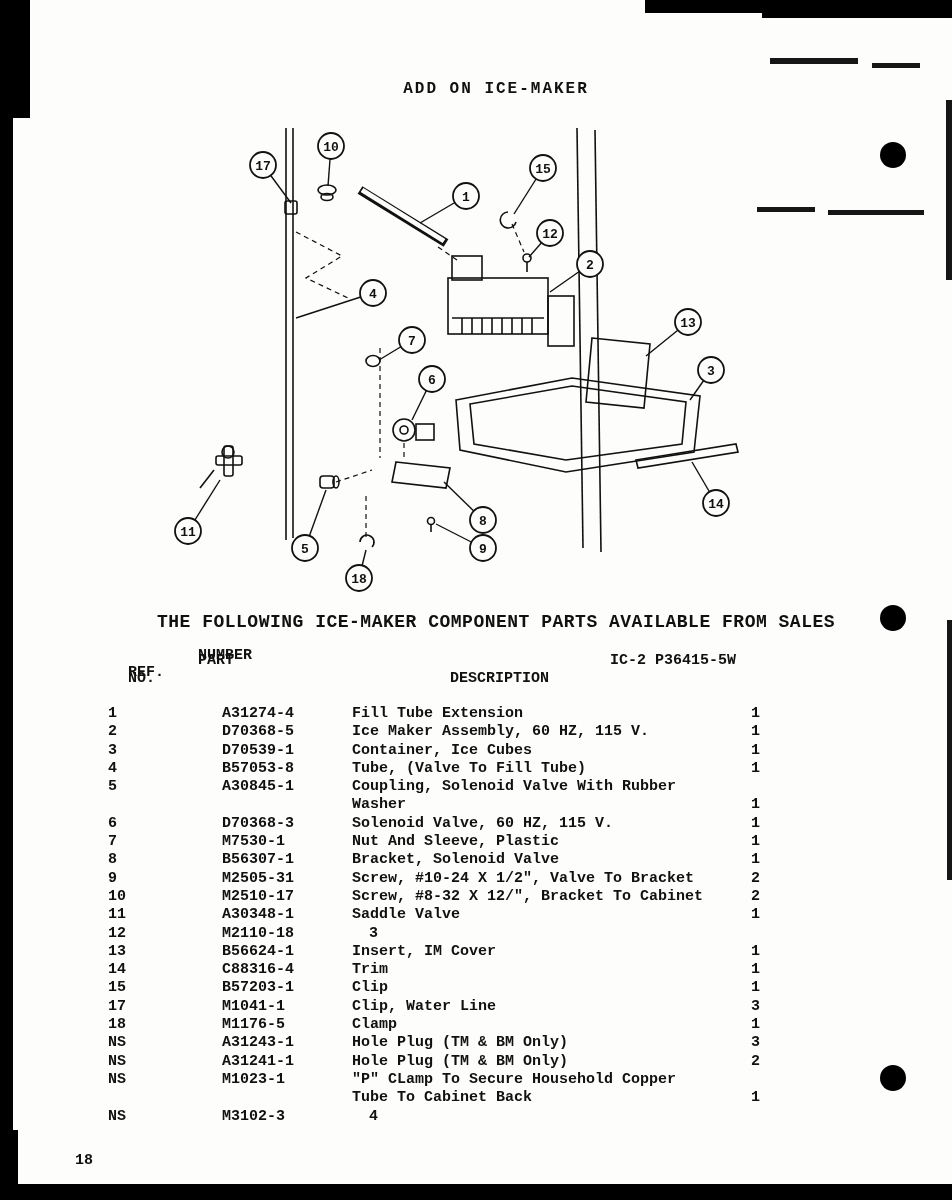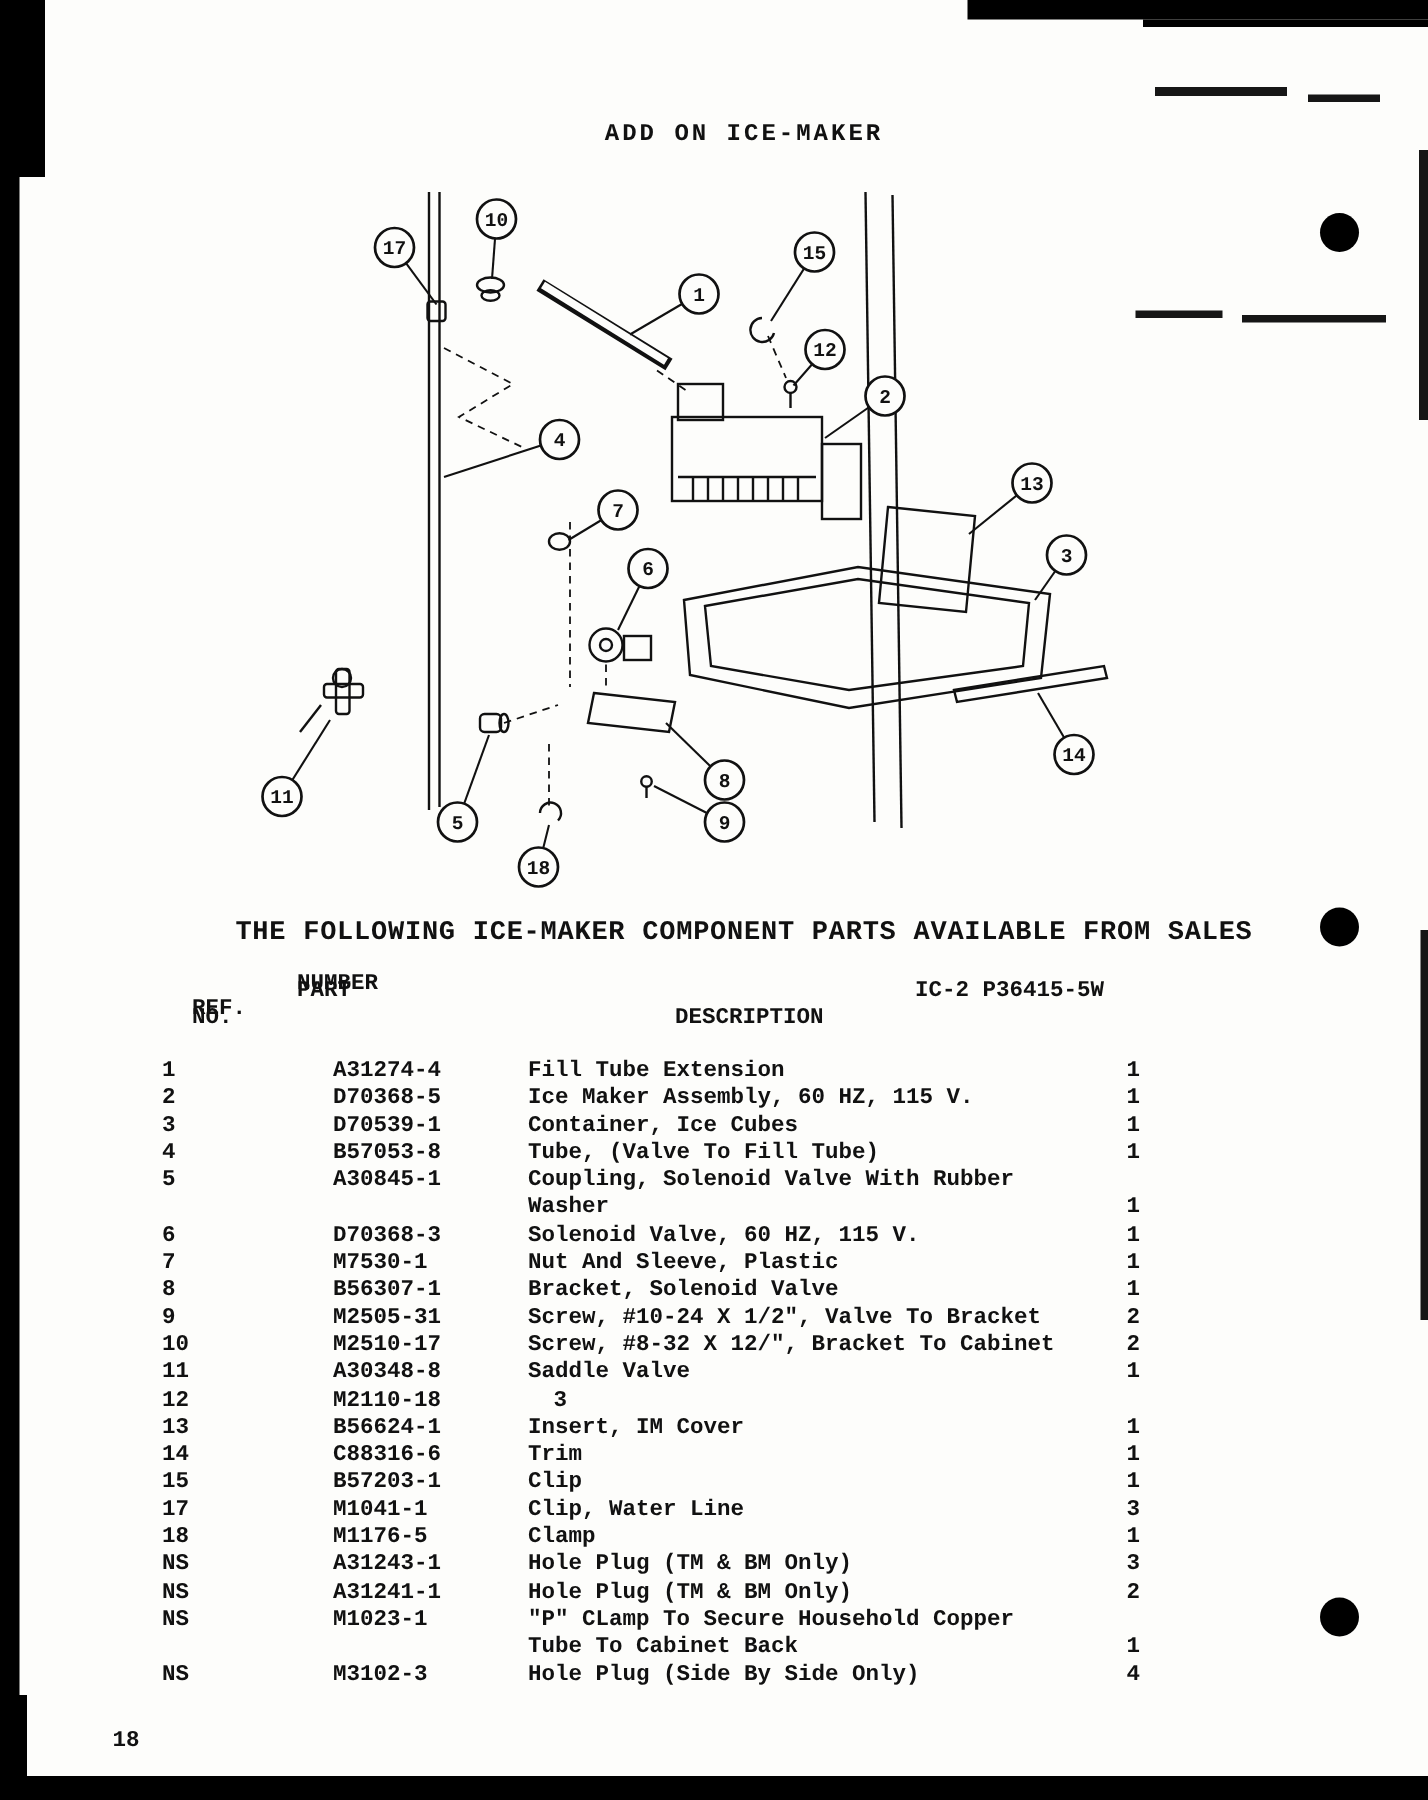--- a/index.html
+++ b/index.html
@@ -267,38 +267,38 @@
         <span class="c-qty">2</span>
       </div>
       <div class="trow">
         <span class="c-ref">10</span>
         <span class="c-part">M2510-17</span>
         <span class="c-desc">Screw, #8-32 X 12/", Bracket To Cabinet</span>
         <span class="c-qty">2</span>
       </div>
       <div class="trow">
         <span class="c-ref">11</span>
-        <span class="c-part">A30348-8</span>
+        <span class="c-part">A30348-1</span>
         <span class="c-desc">Saddle Valve</span>
         <span class="c-qty">1</span>
       </div>
       <div class="trow">
         <span class="c-ref">12</span>
         <span class="c-part">M2110-18</span>
         <span class="c-qty">3</span>
       </div>
       <div class="trow">
         <span class="c-ref">13</span>
         <span class="c-part">B56624-1</span>
         <span class="c-desc">Insert, IM Cover</span>
         <span class="c-qty">1</span>
       </div>
       <div class="trow">
         <span class="c-ref">14</span>
-        <span class="c-part">C88316-6</span>
+        <span class="c-part">C88316-4</span>
         <span class="c-desc">Trim</span>
         <span class="c-qty">1</span>
       </div>
       <div class="trow">
         <span class="c-ref">15</span>
         <span class="c-part">B57203-1</span>
         <span class="c-desc">Clip</span>
         <span class="c-qty">1</span>
       </div>
       <div class="trow">
@@ -328,20 +328,19 @@
       <div class="trow">
         <span class="c-ref">NS</span>
         <span class="c-part">M1023-1</span>
         <span class="c-desc">"P" CLamp To Secure Household Copper
 Tube To Cabinet Back</span>
         <span class="c-qty">1</span>
       </div>
       <div class="trow">
         <span class="c-ref">NS</span>
         <span class="c-part">M3102-3</span>
-        <span class="c-desc">Hole Plug (Side By Side Only)</span>
         <span class="c-qty">4</span>
       </div>
     </div>
 
   <div class="t pageno">18</div>
 
 </div>
 
 </body></html>

